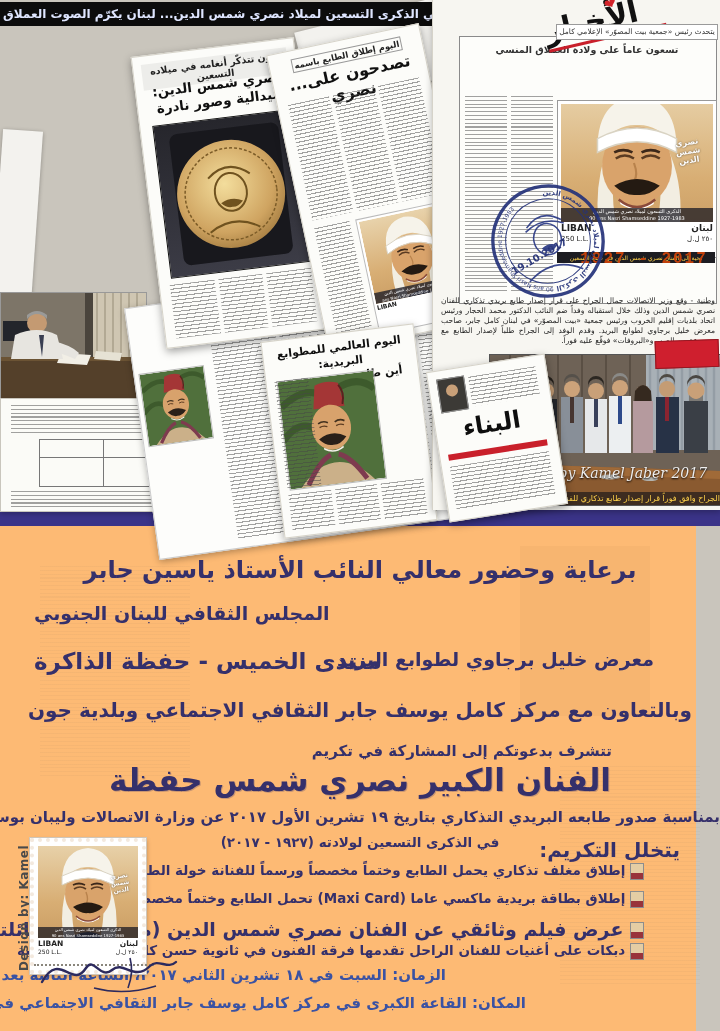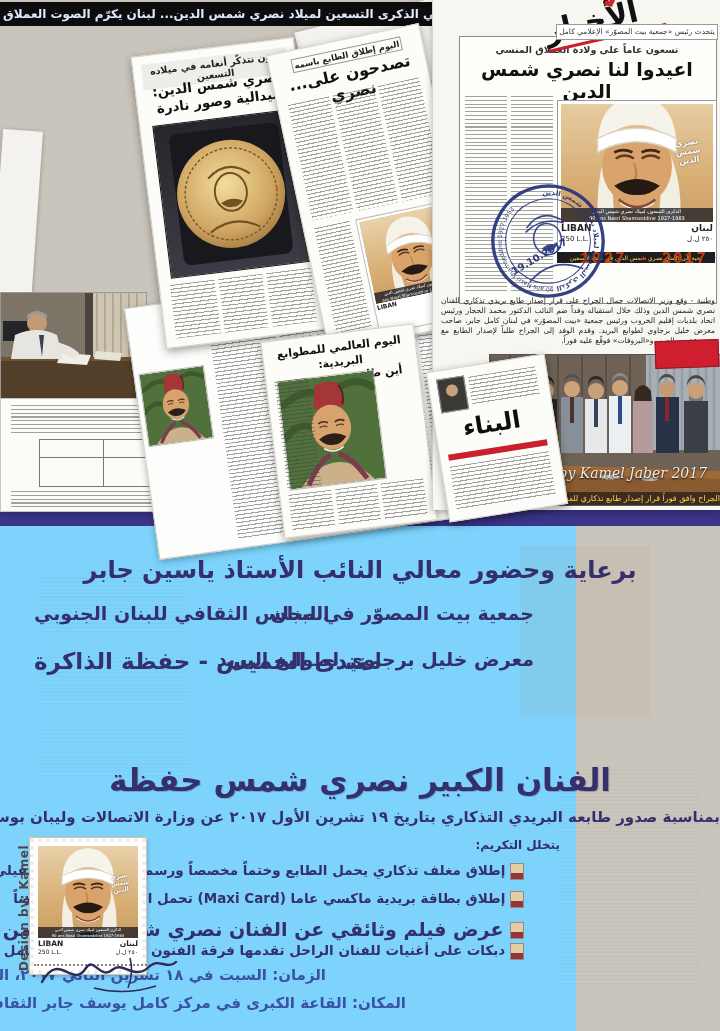--- a/index.html
+++ b/index.html
@@ -10,21 +10,21 @@
   
   .tl{background-image:repeating-linear-gradient(to bottom,rgba(70,70,70,.5) 0 1.1px,transparent 1.1px 3.8px);}
   .tlw{background-image:repeating-linear-gradient(to bottom,rgba(255,255,255,.75) 0 1.1px,transparent 1.1px 4px);}
   .cols{display:flex;gap:4px;}
   .cols>i{flex:1;display:block;}
   .card{position:absolute;background:#fcfcf9;border:1px solid #d6d3c9;box-shadow:0 3px 8px rgba(0,0,0,.38);}
   .sheet{position:absolute;background:#fdfdfb;box-shadow:0 2px 7px rgba(0,0,0,.3);}
   .hl{font-weight:900;color:#101010;}
   .paper-edge{position:absolute;background:#f3f2ee;box-shadow:0 1px 4px rgba(0,0,0,.3);}
   svg.fill{position:absolute;inset:0;width:100%;height:100%;}
-  #invite{position:absolute;left:0;top:526px;width:576px;height:505px;background:#7dd3fc;color:#35306b;}
+  #invite{position:absolute;left:0;top:526px;width:696px;height:505px;background:#fdba74;color:#35306b;}
   .inkline{position:absolute;font-weight:700;color:#35306b;white-space:nowrap;}
   .ghost{opacity:.08;}
   .bullet-ic{display:inline-block;width:12px;height:15px;border:1px solid #8d8d8d;
      background:linear-gradient(#e4cda4 0 60%,#99333a 60% 100%);vertical-align:middle;}
   .stampbox{background:#fff;border:4px dotted #f3e9de;box-shadow:0 0 0 1px #cfc6ba, 1px 2px 4px rgba(0,0,0,.25);}
 </style>
 </head>
 <body>
 
 <svg width="0" height="0" style="position:absolute">
@@ -235,23 +235,20 @@
           <i class="tl"></i>
           <i class="tl"></i>
       </div>
     </div>
 
     <div class="sheet" style="left:432px;top:0;width:288px;height:510px;background:#f7f6f1;z-index:5;border-left:1px solid #d6d3c9;">
 
       <div class="abs" style="left:26px;top:36px;width:256px;height:266px;border:1px solid #8a8a8a;background:#fdfdfa;"></div>
       <div class="abs rtl" style="left:26px;top:44px;width:256px;font-size:9.5px;font-weight:800;color:#333;text-align:center;">
         <span>تسعون عاماً على ولادة العملاق المنسي</span>
-      </div>
-      <div class="abs rtl hl" style="left:26px;top:58px;width:256px;font-size:19px;text-align:center;">
-        <span>اعيدوا لنا نصري شمس الدين</span>
       </div>
       <div class="abs cols" style="left:32px;top:96px;width:88px;height:198px;">
         <i class="tl"></i>
           <i class="tl"></i>
       </div>
 
       <div class="abs" style="left:124px;top:100px;width:152px;height:150px;border:1px solid #999;background:#fff;padding:3px;">
         <div style="position:relative;width:100%;height:118px;overflow:hidden;">
           <svg class="fill" viewBox="0 0 100 112" preserveAspectRatio="xMidYMid slice">
               <use href="#g-portrait"></use>
@@ -384,45 +381,51 @@
   <div id="invite">
 
     <div class="abs tl ghost" style="left:40px;top:40px;width:150px;height:210px;"></div>
     <div class="abs ghost" style="left:520px;top:20px;width:130px;height:170px;background:#b5854d;"></div>
     <div class="abs tl ghost" style="left:560px;top:240px;width:140px;height:220px;"></div>
 
     <div class="inkline rtl" style="left:0;top:30px;width:720px;text-align:center;font-size:24px;">
       <span>برعاية وحضور معالي النائب الأستاذ ياسين جابر</span>
     </div>
 
-    <div class="inkline rtl" style="right:42px;top:76px;font-size:19px;">
-      <span>جمعية بيت المصوّر في لبنان</span>
-    </div>
     <div class="inkline rtl" style="right:42px;top:122px;font-size:19px;">
       <span>معرض خليل برجاوي لطوابع البريد</span>
     </div>
     <div class="inkline rtl" style="left:34px;top:76px;font-size:19px;">
       <span>المجلس الثقافي للبنان الجنوبي</span>
     </div>
     <div class="inkline rtl" style="left:34px;top:122px;font-size:23px;">
       <span>منتدى الخميس - حفظة الذاكرة</span>
     </div>
 
-
+    <div class="inkline rtl" style="left:0;top:172px;width:720px;text-align:center;font-size:20px;">
+      <span>وبالتعاون مع مركز كامل يوسف جابر الثقافي الاجتماعي وبلدية جون</span>
+    </div>
+
+    <div class="inkline rtl" style="right:84px;top:216px;font-size:15px;">
+      <span>تتشرف بدعوتكم إلى المشاركة في تكريم</span>
+    </div>
 
     <div class="inkline rtl" style="left:60px;top:236px;width:600px;text-align:center;font-size:31px;font-weight:900;text-shadow:1px 1px 0 rgba(53,48,107,.25);">
       <span>الفنان الكبير نصري شمس حفظة</span>
     </div>
 
     <div class="inkline rtl" style="left:0;top:282px;width:720px;text-align:center;font-size:15px;">
       <span>بمناسبة صدور طابعه البريدي التذكاري بتاريخ ١٩ تشرين الأول ٢٠١٧ عن وزارة الاتصالات وليبان بوست</span>
     </div>
 
-
-    <div class="inkline rtl" style="right:16px;top:312px;font-size:12px;">
+    <div class="inkline rtl" style="left:60px;top:308px;width:600px;text-align:center;font-size:13.5px;">
+      <span>في الذكرى التسعين لولادته (١٩٢٧ - ٢٠١٧)</span>
+    </div>
+
+    <div class="inkline rtl" style="right:16px;top:312px;font-size:20px;">
       <span>يتخلل التكريم:</span>
     </div>
 
     <div class="inkline rtl" style="right:52px;top:336px;font-size:13.5px;">
       <span class="bullet-ic"></span>
       <span>إطلاق مغلف تذكاري يحمل الطابع وختماً مخصصاً ورسماً للفنانة خولة الطفيلي</span>
     </div>
     <div class="inkline rtl" style="right:52px;top:364px;font-size:13.5px;">
       <span class="bullet-ic"></span>
       <span>إطلاق بطاقة بريدية ماكسي عاما (Maxi Card) تحمل الطابع وختماً مخصصاً</span>

